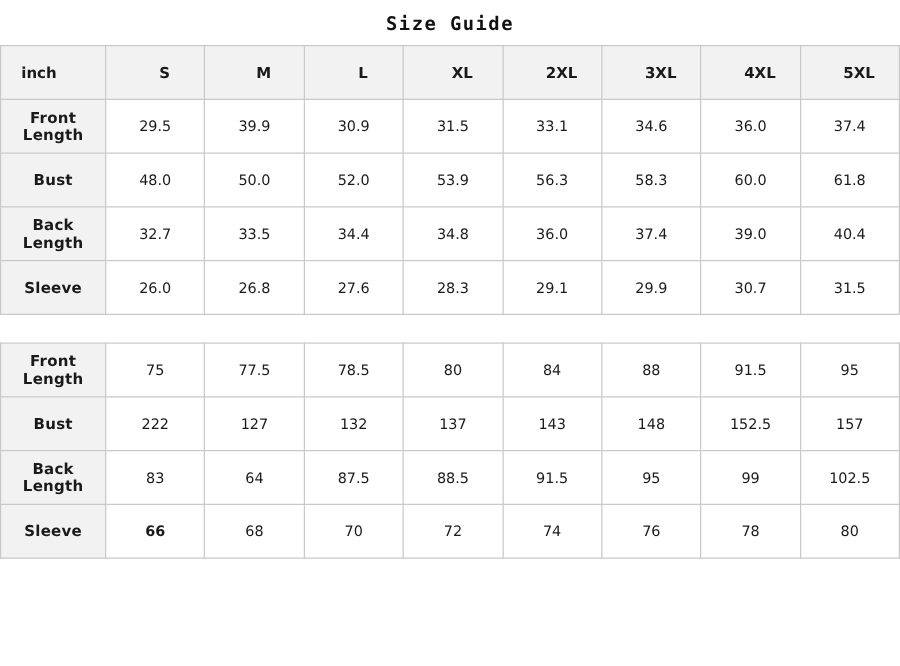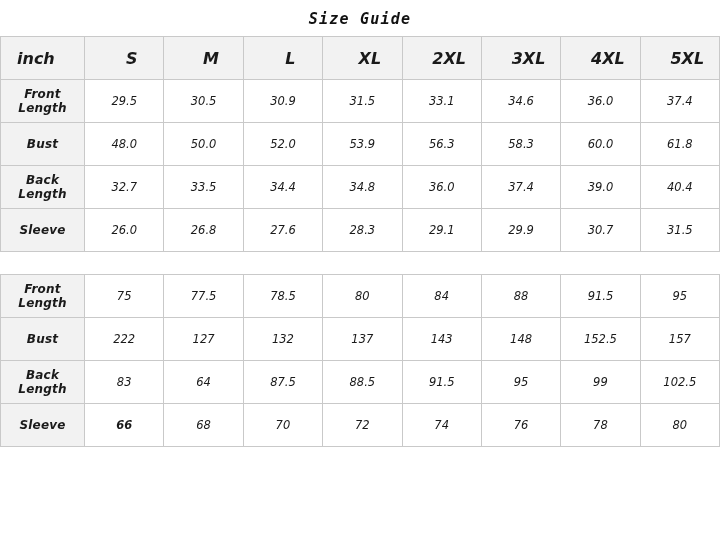--- a/index.html
+++ b/index.html
@@ -12,21 +12,20 @@
     background: #ffffff;
     font-family: "DejaVu Serif", serif;
     color: #1a1a1a;
     overflow: hidden;
   }
   .page {
     position: relative;
     width: 720px;
     height: 533px;
     box-sizing: border-box;
-    font-style: italic;
   }
   .title {
     text-align: center;
     font-family: "DejaVu Sans Mono", monospace;
     font-size: 15px;
     font-weight: bold;
     letter-spacing: 1.2px;
     padding-top: 10px;
     padding-bottom: 8px;
     color: #111111;
@@ -40,21 +39,21 @@
     border: 1px solid #c9c9c9;
     height: 40px;
     text-align: center;
     vertical-align: middle;
     font-family: "DejaVu Sans", sans-serif;
     font-size: 11.5px;
     color: #1a1a1a;
   }
   table.size-table tr.header-row td {
     font-weight: bold;
-    font-size: 16px;
+    font-size: 12px;
     background: #f2f2f2;
     padding-left: 16px;
   }
   table.size-table td.row-label {
     font-weight: bold;
     font-size: 12px;
     background: #f2f2f2;
     letter-spacing: 0.2px;
   }
   table.size-table td.unit-cell {
@@ -111,21 +110,21 @@
         <td class="size-head">L</td>
         <td class="size-head">XL</td>
         <td class="size-head">2XL</td>
         <td class="size-head">3XL</td>
         <td class="size-head">4XL</td>
         <td class="size-head">5XL</td>
       </tr>
       <tr>
         <td class="row-label">Front Length</td>
         <td>29.5</td>
-        <td>30.5</td>
+        <td>39.9</td>
         <td>30.9</td>
         <td>31.5</td>
         <td>33.1</td>
         <td>34.6</td>
         <td>36.0</td>
         <td>37.4</td>
       </tr>
       <tr>
         <td class="row-label">Bust</td>
         <td>48.0</td>

